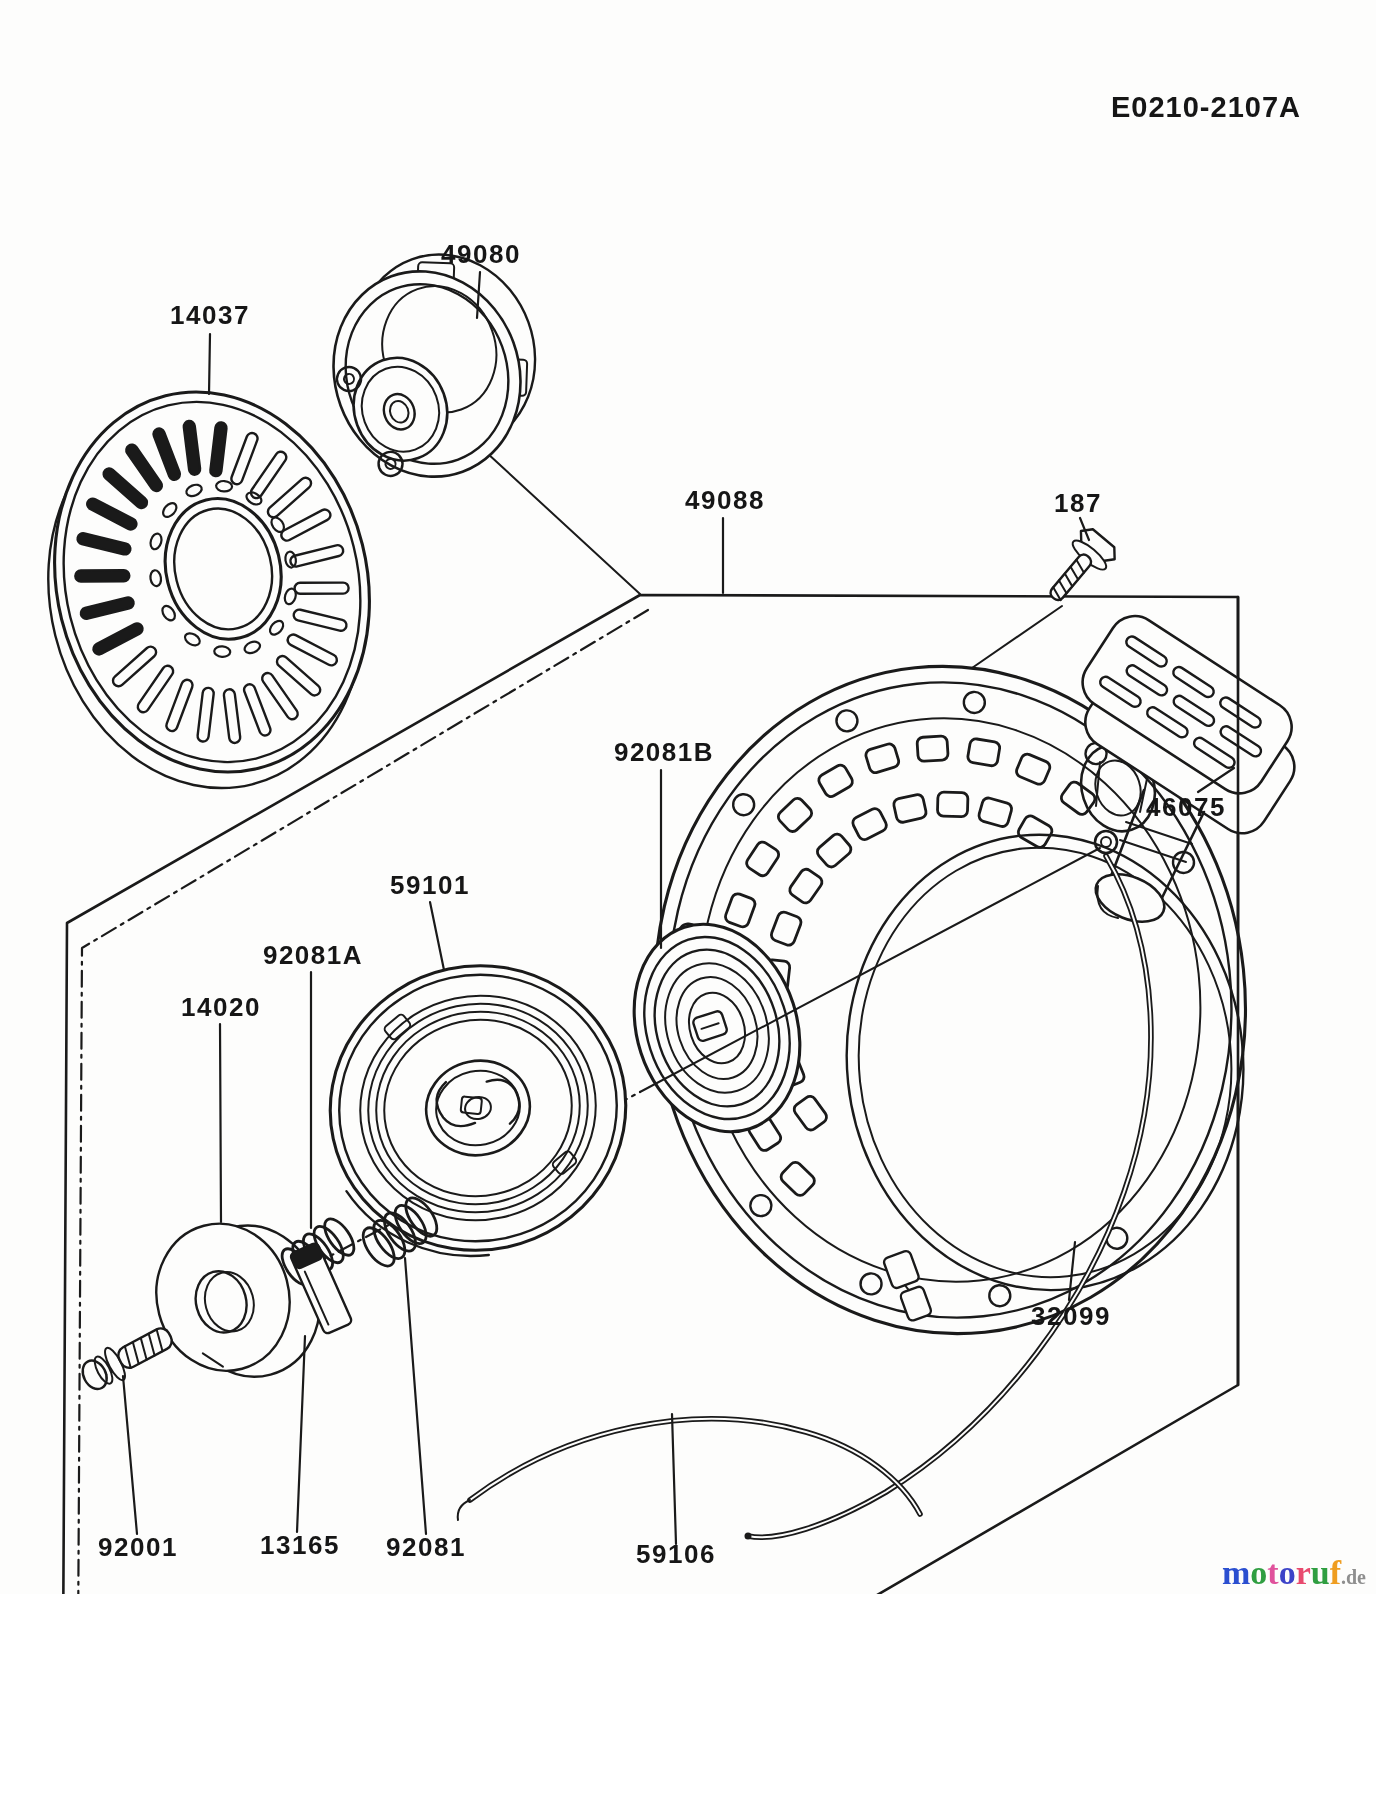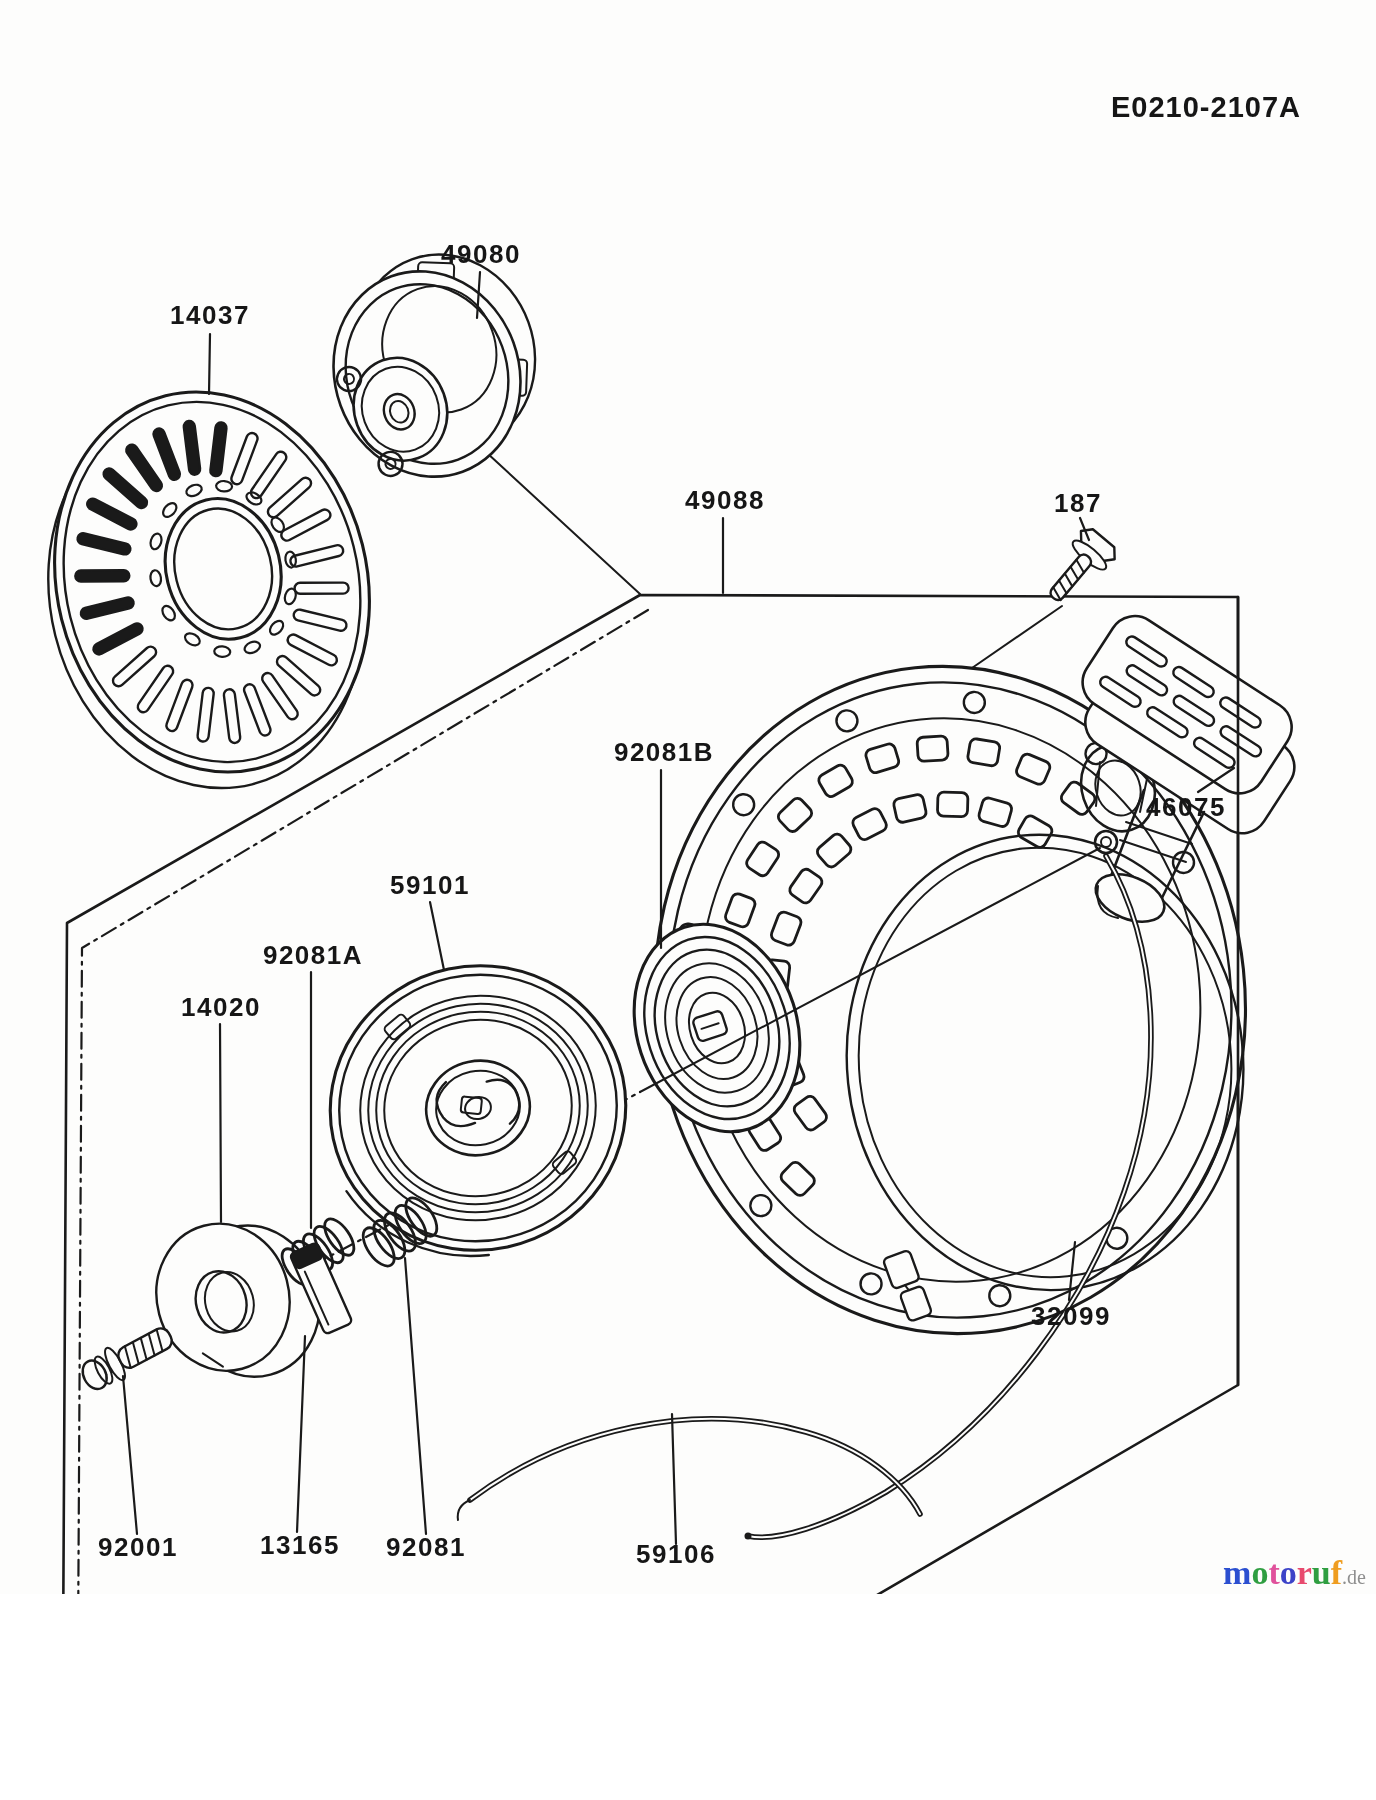--- a/index.html
+++ b/index.html
@@ -15,21 +15,21 @@
   .lead{stroke-width:2.2;}
   .rope{stroke-width:5.6;}
   .ropecore{stroke:#fdfdfc;stroke-width:2;}
   text.part{font-family:"Liberation Sans",sans-serif;font-size:26px;font-weight:700;
             letter-spacing:1.5px;fill:#161616;text-anchor:middle;}
   text.code{font-family:"Liberation Sans",sans-serif;font-size:29px;font-weight:700;
             letter-spacing:1px;fill:#161616;text-anchor:middle;}
   .watermark{position:absolute;right:10px;bottom:4px;
              font-family:"Liberation Serif",serif;font-weight:700;font-size:34px;line-height:1;
              user-select:none;}
-  .watermark .suffix{font-size:20px;font-weight:400;margin-top:36px;}
+  .watermark .suffix{font-size:20px;font-weight:700;margin-top:36px;}
 </style>
 </head>
 <body>
 
 <div class="stage">
 <svg viewBox="0 0 1376 1800" width="1376" height="1800">
 
   <g>
     <path class="ln" d="M 640 595 L 1238 597 L 1238 1385 L 762 1662 L 63 1662 L 67 923 Z"></path>
     <path class="ln dd" d="M 648 610 L 82 948 L 78 1650"></path>

